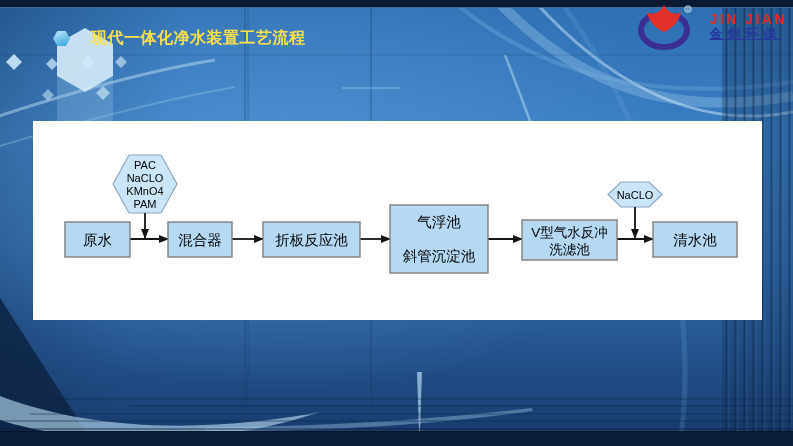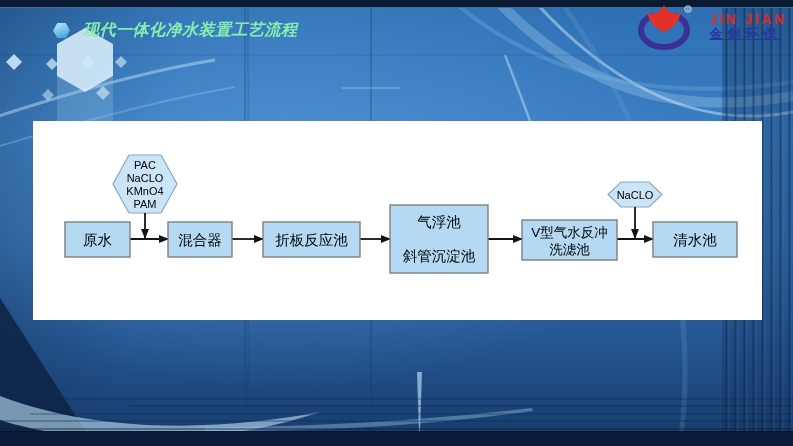--- a/index.html
+++ b/index.html
@@ -32,22 +32,22 @@
     position:absolute;left:0;top:431px;width:793px;height:15px;
     background:#0b1c38;border-top:1px solid #061226;
   }
   .header{position:absolute;left:53px;top:16px;display:flex;align-items:center;gap:9px;}
   .bullet{
     width:17px;height:15px;flex:0 0 auto;
     clip-path:polygon(25% 0,75% 0,100% 50%,75% 100%,25% 100%,0 50%);
     background:linear-gradient(160deg,#b4e2f7 10%,#43abe2 85%);
   }
   .title{
-    margin:4px;font-size:16px;font-weight:bold;color:#86efac;
-    letter-spacing:0.5px;white-space:nowrap;font-style:italic;
+    margin:12px;font-size:16px;font-weight:bold;color:#fde047;
+    letter-spacing:0.5px;white-space:nowrap;
   }
   .logo{position:absolute;right:6px;top:3px;display:flex;align-items:flex-start;gap:16px;}
   .logo-text{padding-top:9px;}
   .logo-en{
     font-size:14px;font-weight:bold;color:#e22b24;
     letter-spacing:2.5px;line-height:14px;white-space:nowrap;
   }
   .logo-cn{
     font-size:13px;font-weight:bold;color:#27369c;
     letter-spacing:5px;line-height:15px;white-space:nowrap;text-decoration:underline;

